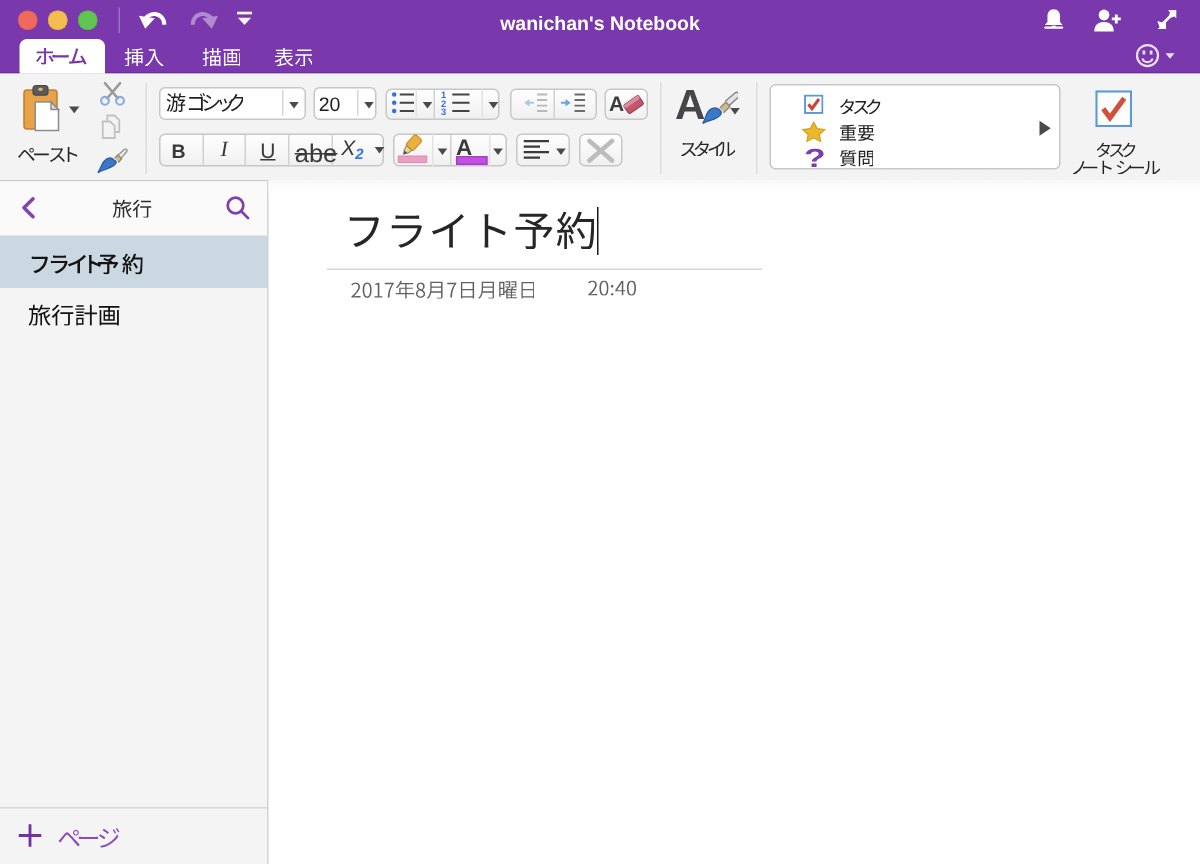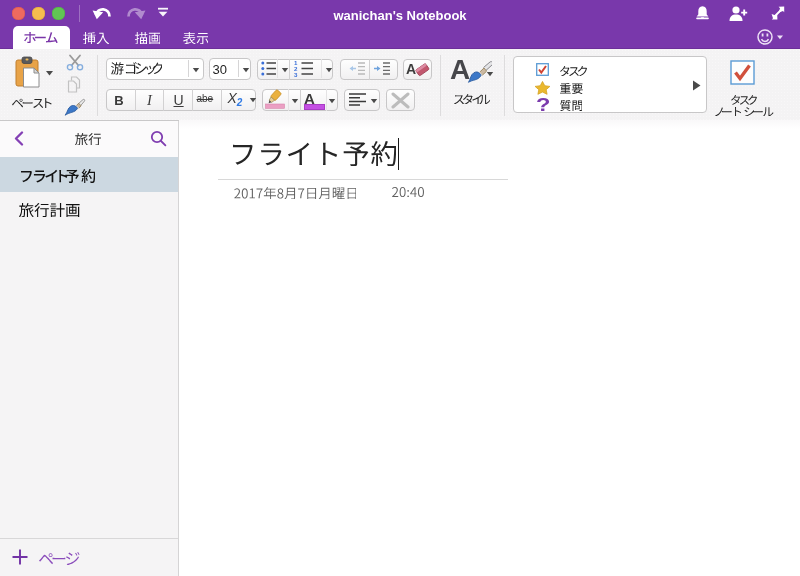--- a/index.html
+++ b/index.html
@@ -101,21 +101,21 @@
 <div class="abs" style="left:97px;top:55px;width:1px;height:61px;background:#dddcdd;"></div>
 <div class="abs" style="left:106px;top:58px;width:96px;height:20px;background:#ffffff;border:1px solid #c8c7c8;border-radius:4px;"></div>
 <svg style="position:absolute;left:110.5px;top:62.0px;" width="51.9" height="12.6" viewBox="0.51 -11.52 51.89 12.62">
       <path d="M1.1 -10.5 1.6 -11.2Q2 -11 2.4 -10.8Q2.8 -10.5 3.2 -10.3Q3.6 -10 3.8 -9.8L3.2 -9Q3 -9.2 2.6 -9.5Q2.3 -9.8 1.9 -10Q1.4 -10.3 1.1 -10.5ZM0.5 -6.8 1.1 -7.6Q1.5 -7.4 1.9 -7.2Q2.3 -7 2.7 -6.8Q3.1 -6.5 3.3 -6.3L2.7 -5.5Q2.5 -5.7 2.1 -6Q1.8 -6.2 1.3 -6.4Q0.9 -6.7 0.5 -6.8ZM0.7 0.4Q1 -0.2 1.3 -0.9Q1.6 -1.6 1.9 -2.4Q2.2 -3.2 2.4 -4L3.3 -3.5Q3 -2.7 2.8 -2Q2.5 -1.2 2.2 -0.5Q1.9 0.3 1.7 0.9ZM9 -9.5H13V-8.6H9ZM8.7 -7.1H12.3V-6.2H8.7ZM8.1 -3.9H13V-3H8.1ZM9.2 -11.3 10.2 -11.2Q9.9 -9.9 9.5 -8.7Q9.1 -7.5 8.5 -6.7Q8.4 -6.8 8.3 -6.9Q8.1 -7 8 -7.1Q7.8 -7.2 7.7 -7.2Q8.2 -8 8.6 -9.1Q9 -10.2 9.2 -11.3ZM10.1 -5.2H11.1V-0Q11.1 0.4 11 0.6Q10.9 0.8 10.6 0.9Q10.3 1 9.8 1.1Q9.4 1.1 8.7 1.1Q8.7 0.9 8.6 0.6Q8.5 0.4 8.4 0.2Q8.9 0.2 9.3 0.2Q9.7 0.2 9.9 0.2Q10 0.2 10.1 0.1Q10.1 0.1 10.1 -0ZM11.9 -7.1H12.1L12.3 -7.2L12.9 -6.7Q12.5 -6.1 11.9 -5.5Q11.4 -4.8 10.9 -4.4Q10.8 -4.5 10.6 -4.7Q10.4 -4.9 10.3 -5Q10.6 -5.2 10.9 -5.6Q11.2 -5.9 11.5 -6.3Q11.7 -6.6 11.9 -6.9ZM3.5 -9.2H8.2V-8.2H3.5ZM5.1 -6.3H7.3V-5.3H5.1ZM5.5 -11.3H6.4V-8.5H5.5ZM6.9 -6.3H7.8Q7.8 -6.3 7.8 -6.2Q7.8 -6.1 7.8 -6Q7.8 -5.9 7.8 -5.8Q7.8 -4.1 7.7 -3Q7.7 -1.8 7.6 -1.1Q7.6 -0.4 7.5 0Q7.4 0.4 7.3 0.6Q7.1 0.8 6.9 0.9Q6.7 1 6.5 1Q6.2 1.1 5.9 1.1Q5.5 1.1 5.1 1.1Q5.1 0.8 5 0.6Q5 0.3 4.8 0.1Q5.2 0.2 5.6 0.2Q5.9 0.2 6.1 0.2Q6.2 0.2 6.3 0.2Q6.4 0.1 6.4 0Q6.5 -0.1 6.6 -0.5Q6.7 -0.8 6.7 -1.5Q6.8 -2.2 6.8 -3.3Q6.9 -4.5 6.9 -6.1ZM4.7 -8.5H5.7Q5.6 -7.1 5.6 -5.7Q5.5 -4.4 5.3 -3.1Q5 -1.9 4.6 -0.8Q4.2 0.3 3.4 1.1Q3.3 0.9 3.1 0.7Q2.9 0.5 2.7 0.4Q3.4 -0.3 3.8 -1.3Q4.2 -2.3 4.4 -3.5Q4.6 -4.6 4.6 -5.9Q4.7 -7.2 4.7 -8.5ZM23.4 -11.1Q23.6 -10.9 23.8 -10.6Q24 -10.3 24.2 -9.9Q24.4 -9.6 24.5 -9.3L23.8 -9Q23.6 -9.3 23.4 -9.6Q23.2 -10 23 -10.3Q22.8 -10.6 22.7 -10.8ZM25.1 -11.5Q25.3 -11.3 25.5 -11Q25.7 -10.7 25.9 -10.3Q26.1 -10 26.2 -9.7L25.5 -9.4Q25.3 -9.8 25 -10.4Q24.7 -10.9 24.4 -11.2ZM15.6 -8.9Q15.9 -8.8 16.3 -8.8Q16.7 -8.8 17 -8.8H23.7Q23.9 -8.8 24.2 -8.8Q24.5 -8.8 24.7 -8.8Q24.7 -8.6 24.7 -8.3Q24.7 -8 24.7 -7.8V-0.8Q24.7 -0.4 24.7 -0Q24.7 0.4 24.7 0.5H23.5Q23.5 0.4 23.5 0Q23.5 -0.3 23.5 -0.7V-7.7H17Q16.7 -7.7 16.2 -7.7Q15.8 -7.7 15.6 -7.7ZM15.4 -1.4Q15.6 -1.4 16.1 -1.4Q16.5 -1.3 16.9 -1.3H24.1V-0.2H16.9Q16.5 -0.2 16.1 -0.2Q15.7 -0.2 15.4 -0.2ZM27.6 -10.4Q27.9 -10.2 28.3 -9.9Q28.7 -9.7 29.1 -9.4Q29.5 -9.1 29.9 -8.9Q30.3 -8.6 30.5 -8.5L29.8 -7.5Q29.6 -7.7 29.2 -8Q28.9 -8.2 28.5 -8.5Q28 -8.8 27.6 -9Q27.2 -9.3 26.9 -9.5ZM25.5 -0.7Q26.3 -0.9 27.1 -1.1Q27.8 -1.3 28.6 -1.6Q29.4 -1.9 30.1 -2.3Q31.2 -2.9 32.1 -3.7Q33.1 -4.5 33.9 -5.4Q34.6 -6.3 35.2 -7.2L35.8 -6.1Q34.9 -4.8 33.6 -3.5Q32.2 -2.3 30.6 -1.3Q29.9 -0.9 29.1 -0.6Q28.3 -0.2 27.6 0Q26.8 0.2 26.2 0.4ZM25.5 -7.3Q25.8 -7.2 26.2 -6.9Q26.6 -6.7 27.1 -6.4Q27.5 -6.1 27.9 -5.9Q28.3 -5.7 28.5 -5.5L27.9 -4.6Q27.6 -4.8 27.2 -5Q26.9 -5.2 26.4 -5.5Q26 -5.8 25.6 -6Q25.2 -6.3 24.9 -6.4ZM39.7 -7.8Q39.8 -7.6 40 -7.2Q40.1 -6.8 40.3 -6.3Q40.5 -5.9 40.6 -5.5Q40.7 -5.1 40.8 -4.9L39.8 -4.5Q39.7 -4.7 39.6 -5.1Q39.5 -5.5 39.3 -6Q39.2 -6.4 39 -6.8Q38.8 -7.2 38.7 -7.4ZM44.6 -7Q44.6 -6.8 44.5 -6.6Q44.5 -6.5 44.4 -6.4Q44.1 -5.2 43.7 -4.2Q43.2 -3.1 42.5 -2.2Q41.6 -1 40.4 -0.2Q39.2 0.6 38.1 1L37.2 0.1Q38 -0.1 38.8 -0.5Q39.6 -0.9 40.3 -1.5Q41 -2.1 41.6 -2.8Q42.1 -3.4 42.5 -4.1Q42.8 -4.8 43.1 -5.7Q43.4 -6.5 43.5 -7.4ZM36.6 -7.1Q36.7 -6.9 36.9 -6.5Q37 -6.1 37.2 -5.6Q37.4 -5.2 37.6 -4.7Q37.7 -4.3 37.8 -4L36.8 -3.7Q36.7 -3.9 36.6 -4.4Q36.4 -4.8 36.2 -5.3Q36 -5.8 35.9 -6.1Q35.7 -6.5 35.6 -6.7ZM52.4 -8.4Q52.3 -8.3 52.2 -8.1Q52.1 -7.9 52.1 -7.7Q51.9 -7 51.6 -6.2Q51.2 -5.4 50.8 -4.6Q50.3 -3.8 49.7 -3.1Q48.8 -2 47.5 -1Q46.2 -0.1 44.3 0.6L43.3 -0.3Q44.6 -0.7 45.6 -1.2Q46.6 -1.7 47.3 -2.3Q48.1 -3 48.7 -3.7Q49.3 -4.3 49.7 -5Q50.1 -5.8 50.4 -6.5Q50.8 -7.3 50.9 -7.9H45.9L46.3 -8.9Q46.5 -8.9 46.9 -8.9Q47.4 -8.9 47.9 -8.9Q48.5 -8.9 49.1 -8.9Q49.7 -8.9 50.1 -8.9Q50.5 -8.9 50.6 -8.9Q50.9 -8.9 51.1 -8.9Q51.4 -8.9 51.5 -9ZM47.9 -10.5Q47.7 -10.2 47.5 -9.9Q47.4 -9.6 47.3 -9.4Q46.9 -8.7 46.3 -7.8Q45.7 -7 44.8 -6.1Q44 -5.3 42.9 -4.6L42 -5.3Q42.8 -5.8 43.5 -6.4Q44.2 -7 44.7 -7.6Q45.3 -8.2 45.6 -8.8Q46 -9.4 46.2 -9.8Q46.3 -10 46.4 -10.3Q46.6 -10.6 46.6 -10.9Z" fill="#1f1f1f"></path>
     </svg>
 <div class="abs" style="left:187.5px;top:59.5px;width:1px;height:17px;background:#d6d5d6;"></div>
 <svg class="abs" style="left:191.5px;top:67.3px;" width="8" height="6" viewBox="0 0 8 6">
       <path d="M0.8 1 L7.2 1 L4 5.3 Z" fill="#4a4a4a"></path>
     </svg>
 <div class="abs" style="left:209px;top:58px;width:40px;height:20px;background:#ffffff;border:1px solid #c8c7c8;border-radius:4px;"></div>
-<div class="abs" style="left:212.5px;top:62.3px;font-size:13px;color:#1f1f1f;">30</div>
+<div class="abs" style="left:212.5px;top:62.3px;font-size:13px;color:#1f1f1f;">20</div>
 <div class="abs" style="left:237.5px;top:59.5px;width:1px;height:17px;background:#d6d5d6;"></div>
 <svg class="abs" style="left:241.5px;top:67.3px;" width="8" height="6" viewBox="0 0 8 6">
       <path d="M0.8 1 L7.2 1 L4 5.3 Z" fill="#4a4a4a"></path>
     </svg>
 <div class="abs" style="left:257px;top:58.5px;width:76px;height:21px;background:linear-gradient(#fefefe,#f1f0f1);border:1px solid #c8c7c8;border-radius:4px;box-sizing:border-box;"></div>
 <div class="abs" style="left:289px;top:58.5px;width:1px;height:21px;background:#d2d1d2;"></div>
 <div class="abs" style="left:277px;top:59px;width:1px;height:19px;background:#e4e3e4;"></div>
 <div class="abs" style="left:321px;top:59px;width:1px;height:19px;background:#e4e3e4;"></div>
 <svg class="abs" style="left:261px;top:61px;" width="16" height="15" viewBox="0 0 16 15">
 <g fill="#3a6fd8">
@@ -166,21 +166,21 @@
       </g>
     </svg>
 <div class="abs" style="left:106px;top:88.5px;width:150px;height:22.5px;background:linear-gradient(#fefefe,#f1f0f1);border:1px solid #c8c7c8;border-radius:4px;box-sizing:border-box;"></div>
 <div class="abs" style="left:134.5px;top:88.5px;width:1px;height:22.5px;background:#d2d1d2;"></div>
 <div class="abs" style="left:163px;top:88.5px;width:1px;height:22.5px;background:#d2d1d2;"></div>
 <div class="abs" style="left:192.3px;top:88.5px;width:1px;height:22.5px;background:#d2d1d2;"></div>
 <div class="abs" style="left:221.4px;top:88.5px;width:1px;height:22.5px;background:#d2d1d2;"></div>
 <div class="abs" style="left:114.3px;top:92.6px;font-size:13px;font-weight:bold;color:#3a3a3a;">B</div>
 <div class="abs" style="left:147px;top:91.8px;font-size:14.5px;font-style:italic;font-family:'Liberation Serif',serif;color:#3a3a3a;">I</div>
 <div class="abs" style="left:173.5px;top:92.2px;font-size:14px;color:#3a3a3a;text-decoration:underline;">U</div>
-<div class="abs" style="left:196.5px;top:93px;font-size:10px;color:#3a3a3a;text-decoration:line-through;">abe</div>
+<div class="abs" style="left:196.5px;top:93px;font-size:17px;color:#3a3a3a;text-decoration:line-through;">abe</div>
 <div class="abs" style="left:227.5px;top:89.5px;font-size:14px;color:#3a3a3a;font-style:italic;">X<span style="font-size:10px;color:#2f7ae5;font-weight:bold;position:relative;top:3px;">2</span></div>
 <svg class="abs" style="left:249px;top:97.3px;" width="8" height="6" viewBox="0 0 8 6">
       <path d="M0.8 1 L7.2 1 L4 5.3 Z" fill="#4a4a4a"></path>
     </svg>
 <div class="abs" style="left:262px;top:88.5px;width:76px;height:22.5px;background:linear-gradient(#fefefe,#f1f0f1);border:1px solid #c8c7c8;border-radius:4px;box-sizing:border-box;"></div>
 <div class="abs" style="left:299.5px;top:88.5px;width:1px;height:22.5px;background:#d2d1d2;"></div>
 <div class="abs" style="left:288px;top:89px;width:1px;height:22px;background:#e4e3e4;"></div>
 <div class="abs" style="left:325.5px;top:89px;width:1px;height:22px;background:#e4e3e4;"></div>
 <svg class="abs" style="left:264px;top:89px;" width="26" height="20" viewBox="0 0 26 20">
 <g transform="rotate(42 10 8)">

